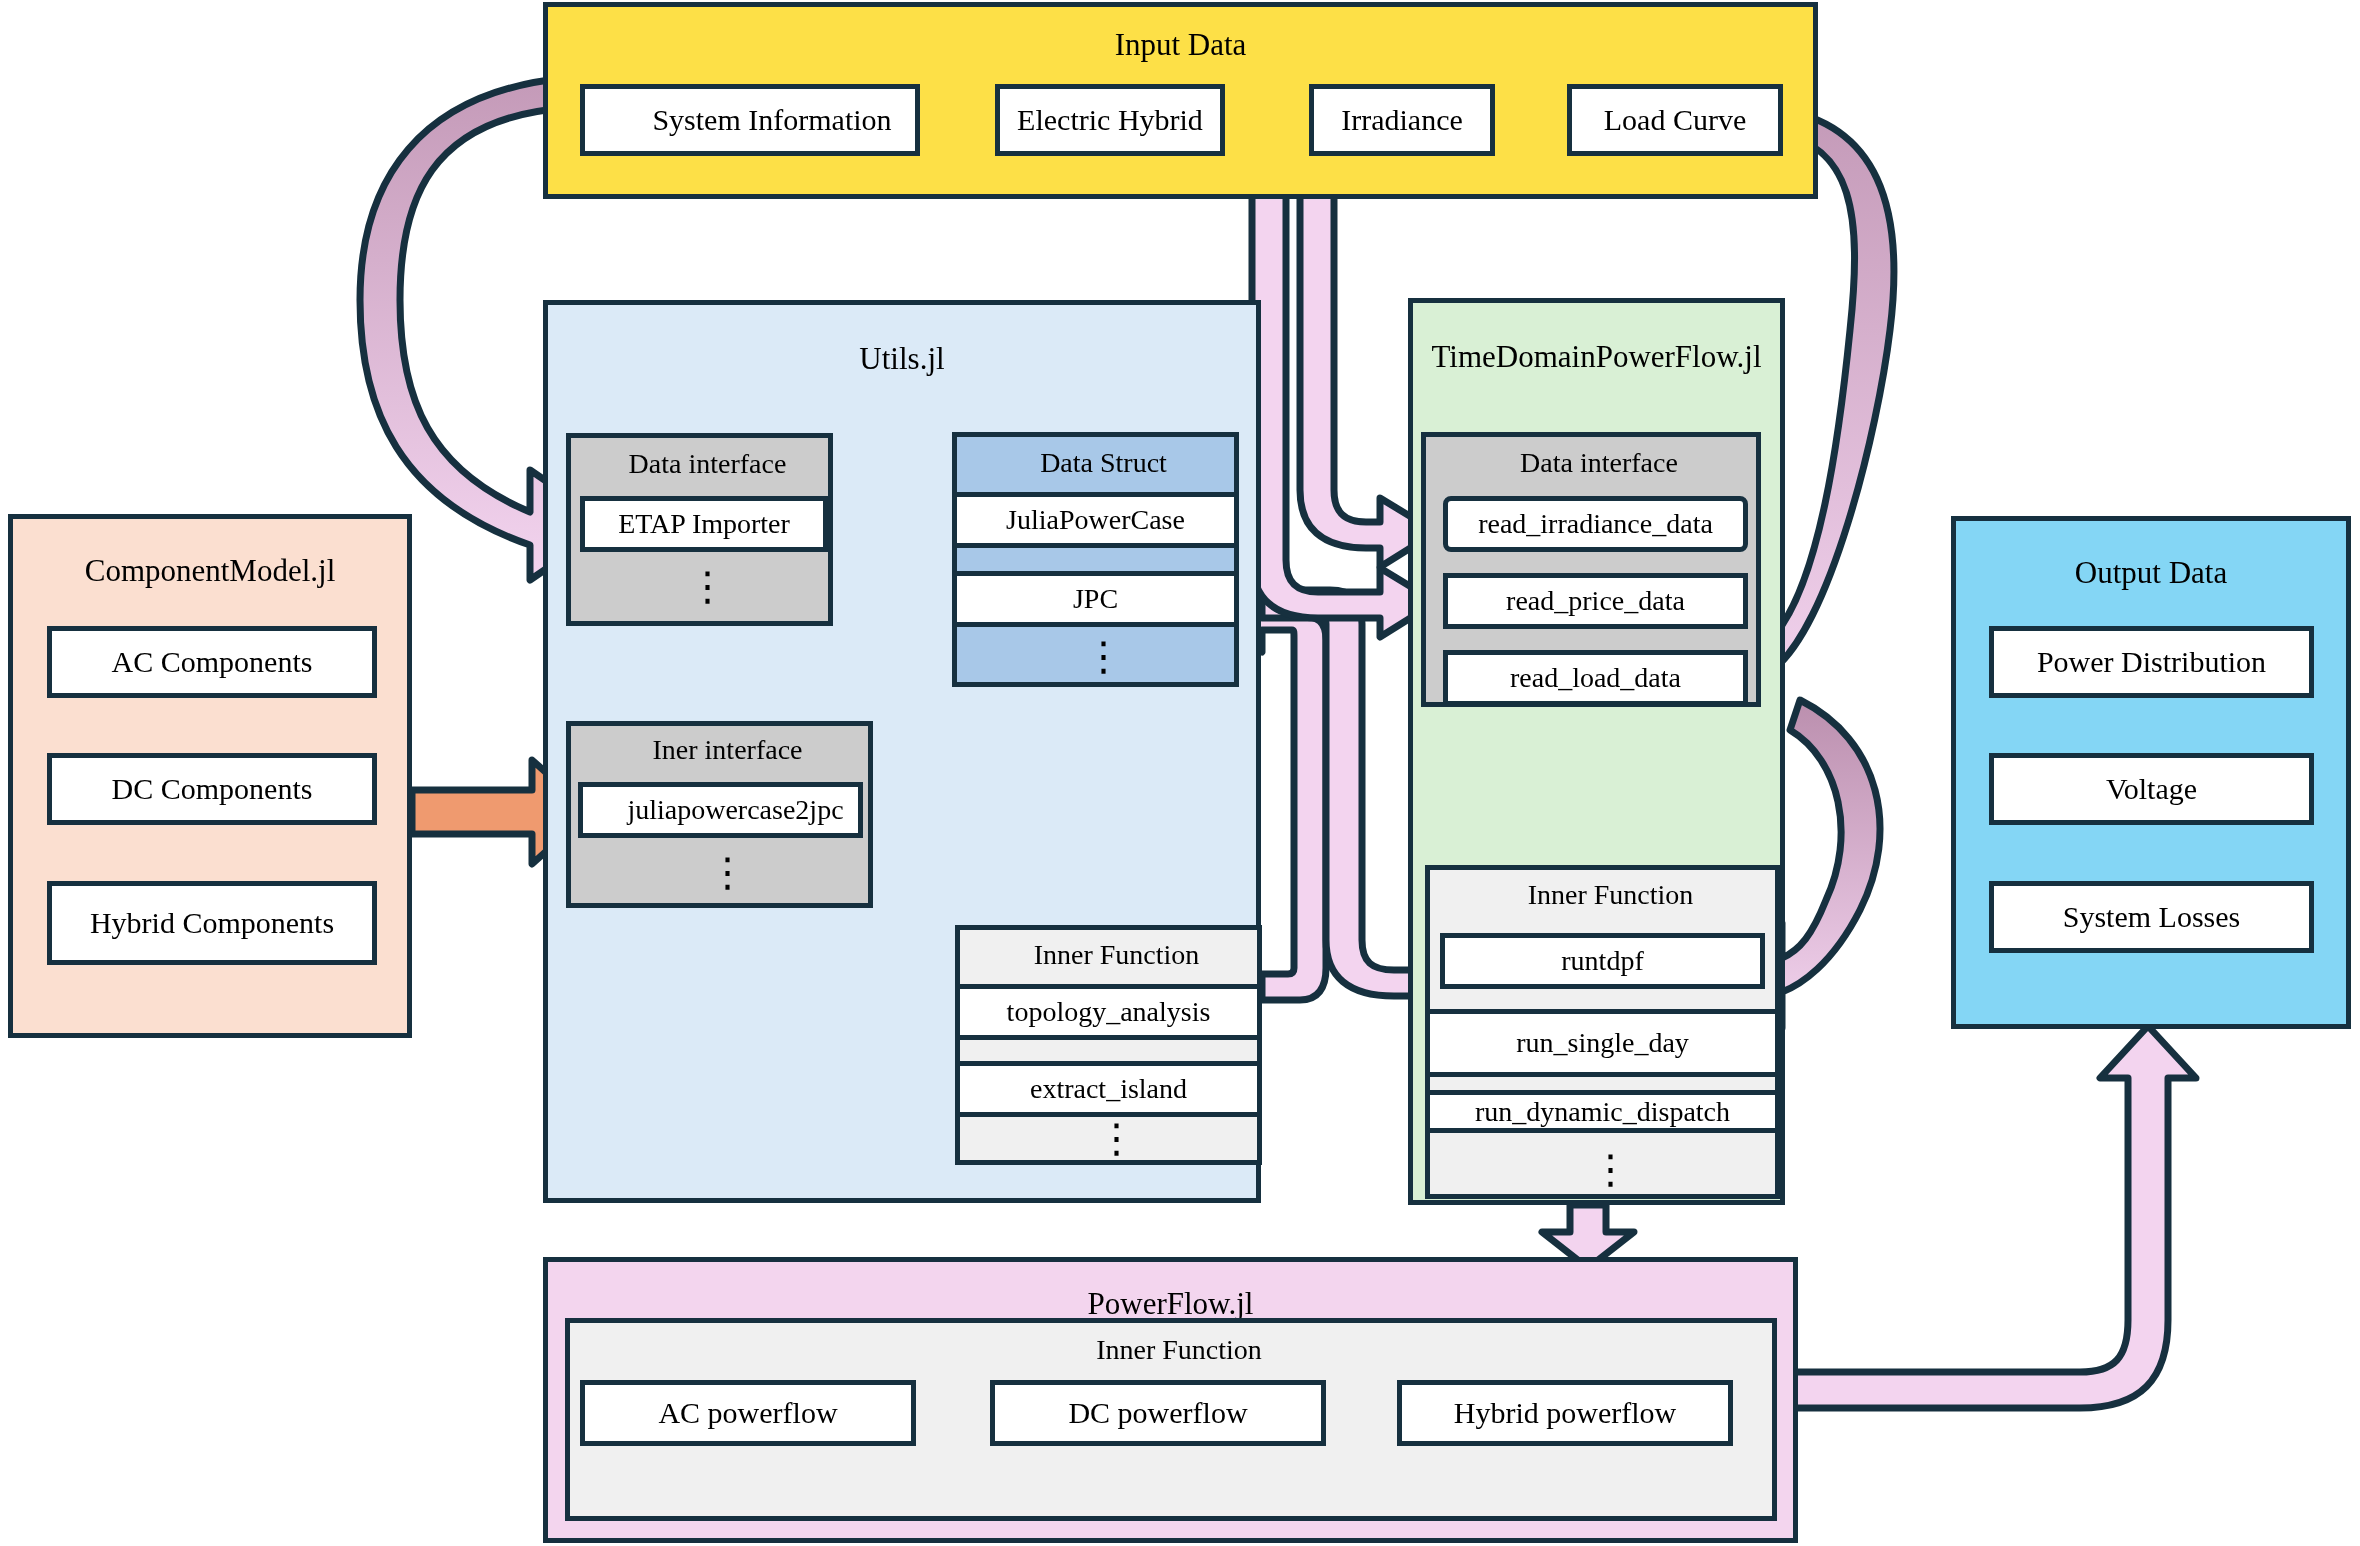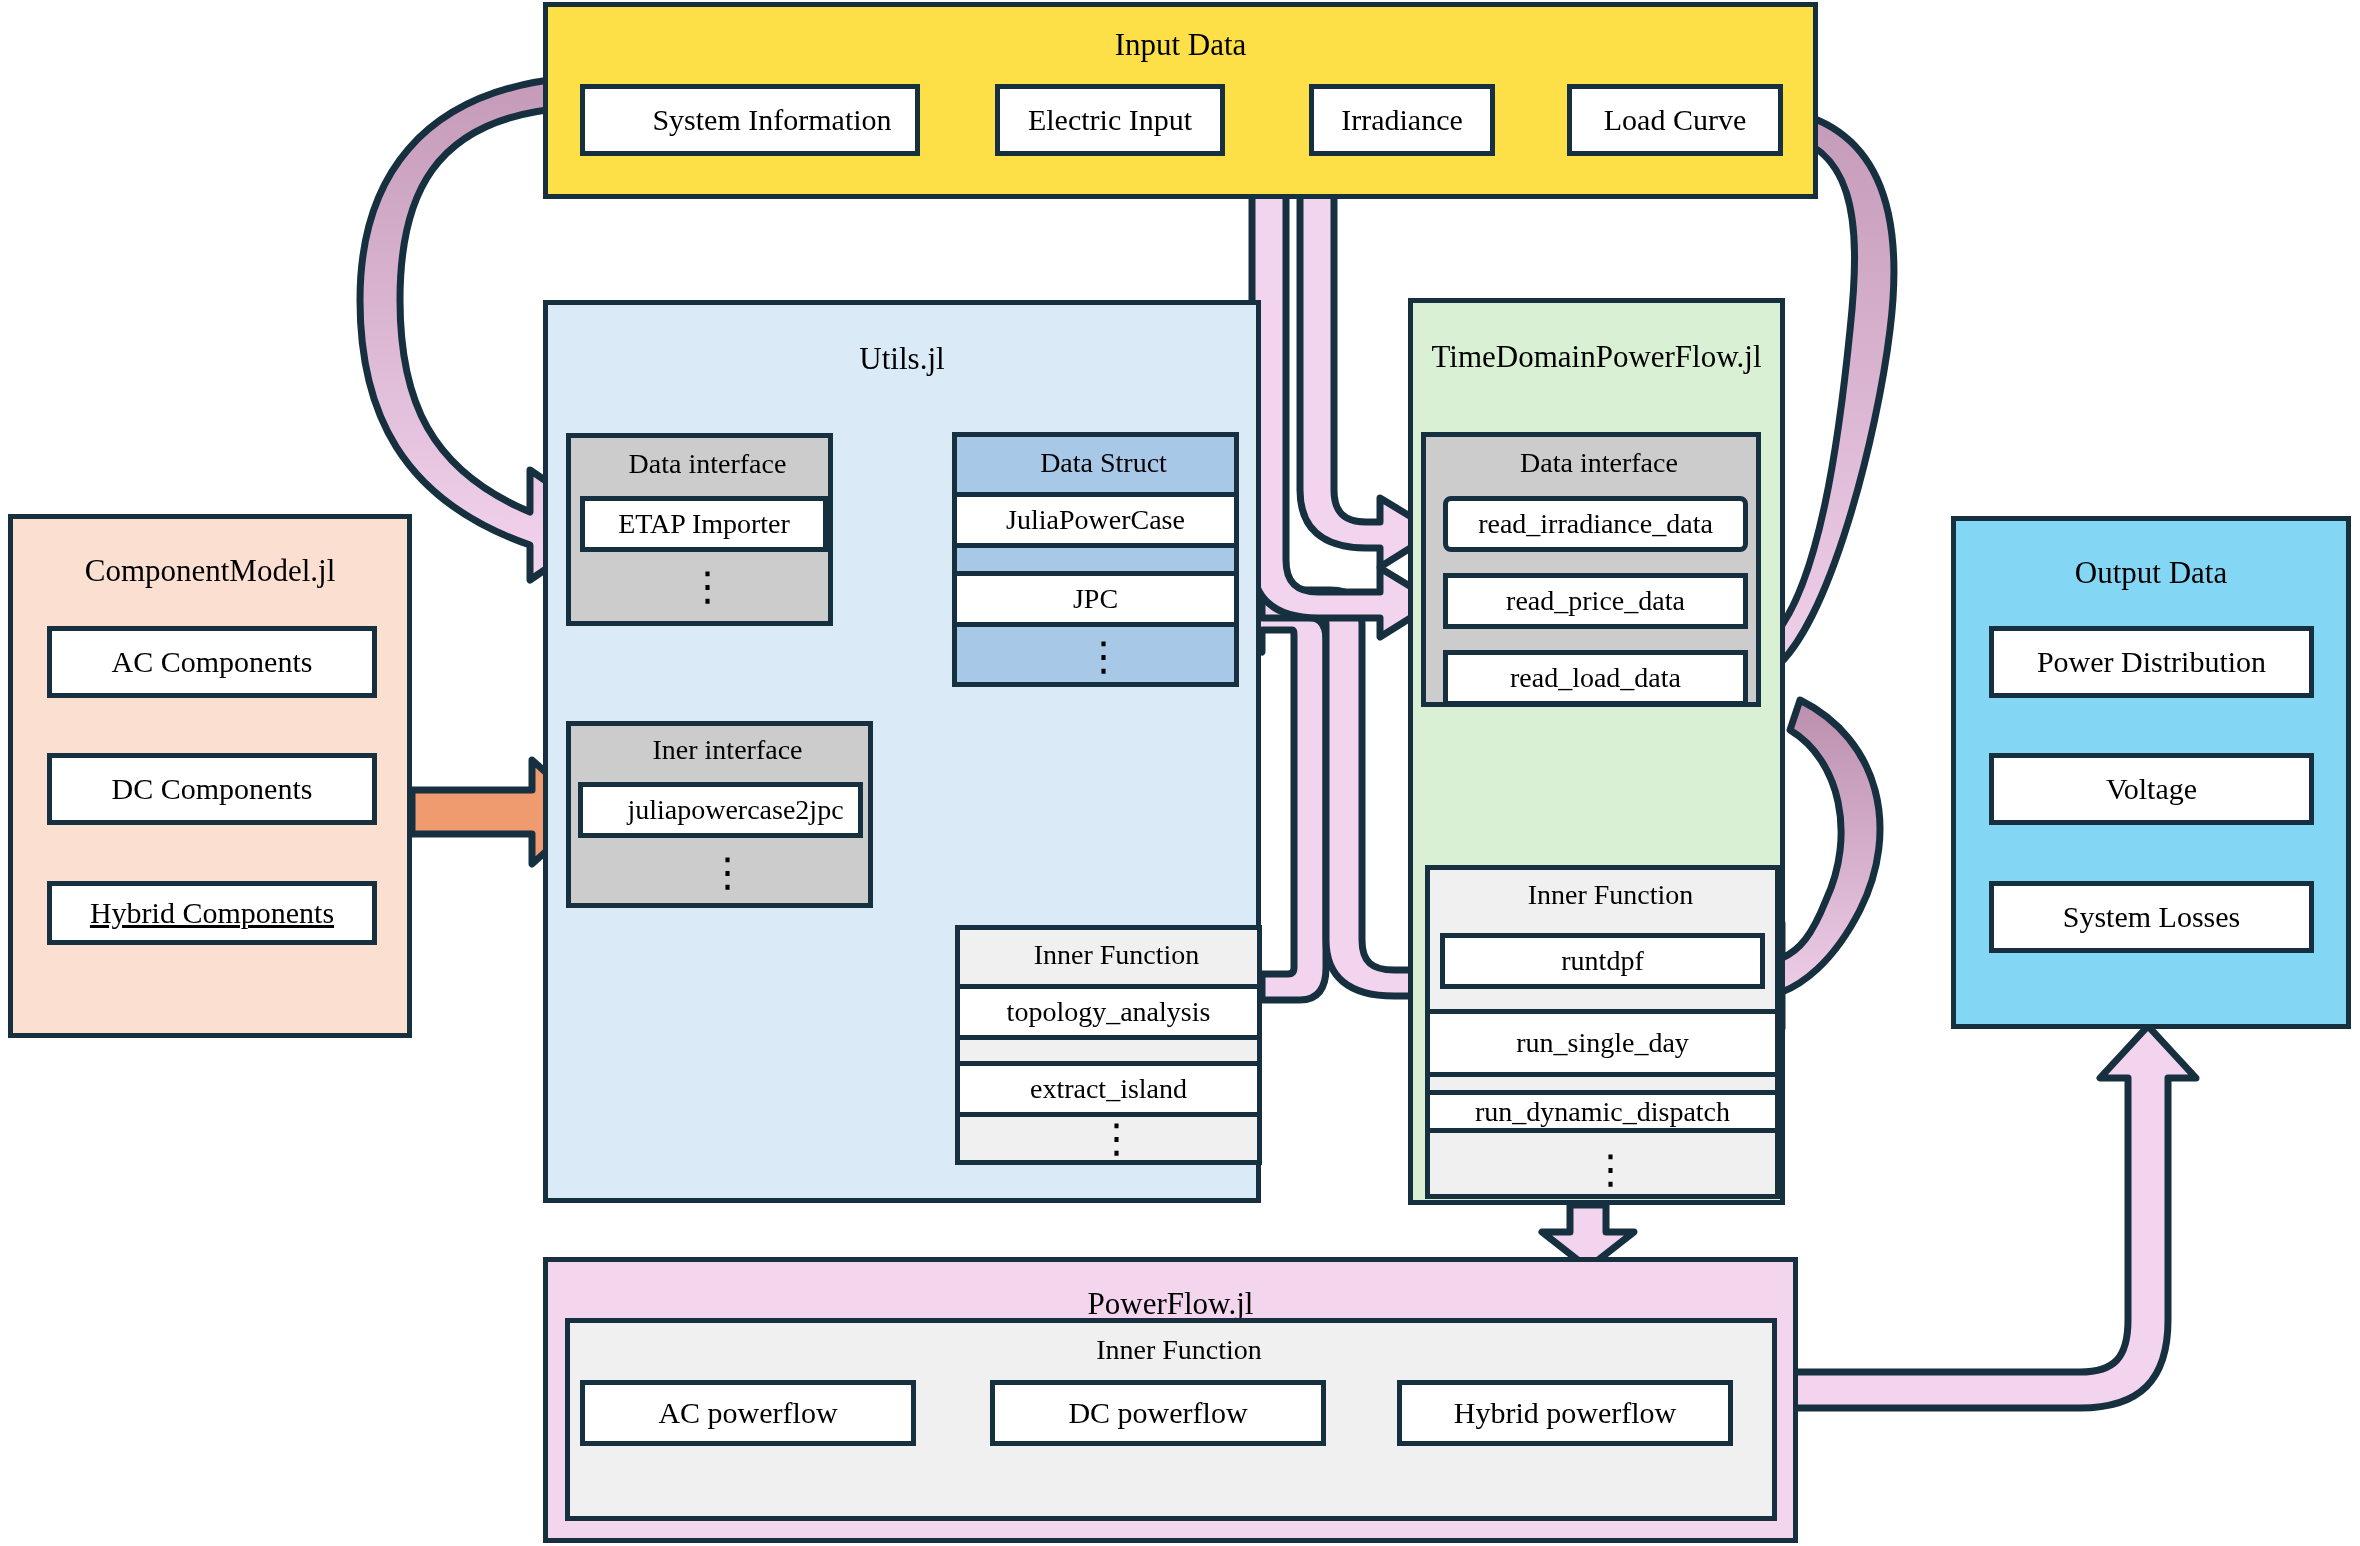--- a/index.html
+++ b/index.html
@@ -89,39 +89,39 @@
          C 2128,1358 2114,1372 2080,1372 L 1780,1372 Z" fill="#f3d4ef" stroke="#16303f" stroke-width="7" stroke-linejoin="round"></path>
   </svg>
 
   <div class="box panel" style="left:543px;top:2px;width:1275px;height:197px;background:#fde047;">
     <div class="panel-title" style="top:22px;font-size:31px;">Input Data</div>
   </div>
   <div class="box leaf" style="left:580px;top:84px;width:340px;height:72px;font-size:30px;padding-left:44px;">
     <span>System Information</span>
   </div>
   <div class="box leaf" style="left:995px;top:84px;width:230px;height:72px;font-size:30px;">
-    <span>Electric Input</span>
+    <span>Electric Hybrid</span>
   </div>
   <div class="box leaf" style="left:1309px;top:84px;width:186px;height:72px;font-size:30px;">
     <span>Irradiance</span>
   </div>
   <div class="box leaf" style="left:1567px;top:84px;width:216px;height:72px;font-size:30px;">
     <span>Load Curve</span>
   </div>
 
   <div class="box panel" style="left:8px;top:514px;width:404px;height:524px;background:#fbdfd0;">
     <div class="panel-title" style="top:36px;font-size:31px;">ComponentModel.jl</div>
   </div>
   <div class="box leaf" style="left:47px;top:626px;width:330px;height:72px;font-size:30px;">
     <span>AC Components</span>
   </div>
   <div class="box leaf" style="left:47px;top:753px;width:330px;height:72px;font-size:30px;">
     <span>DC Components</span>
   </div>
-  <div class="box leaf" style="left:47px;top:881px;width:330px;height:64px;font-size:30px;text-decoration:underline;">
+  <div class="box leaf" style="left:47px;top:881px;width:330px;height:84px;font-size:30px;">
     <span>Hybrid Components</span>
   </div>
 
   <div class="box panel" style="left:543px;top:300px;width:718px;height:903px;background:#dbeaf7;">
     <div class="panel-title" style="top:38px;font-size:31px;">Utils.jl</div>
   </div>
 
   <div class="sub" style="left:566px;top:433px;width:267px;height:193px;background:#cccccc;"></div>
   <div class="hdr" style="left:566px;top:440px;width:267px;height:48px;font-size:28px;">
     <span>Data interface</span>

